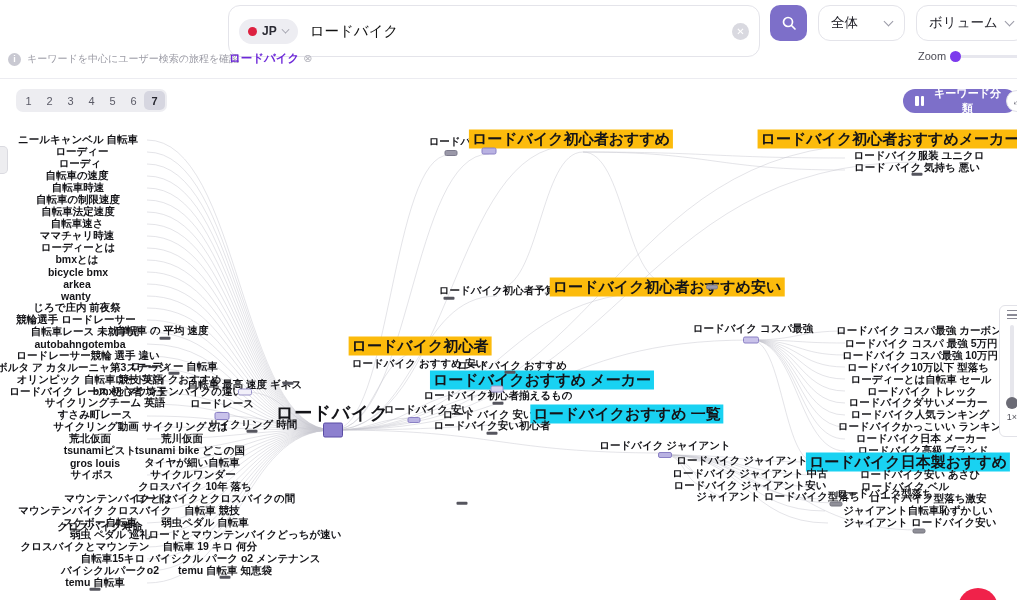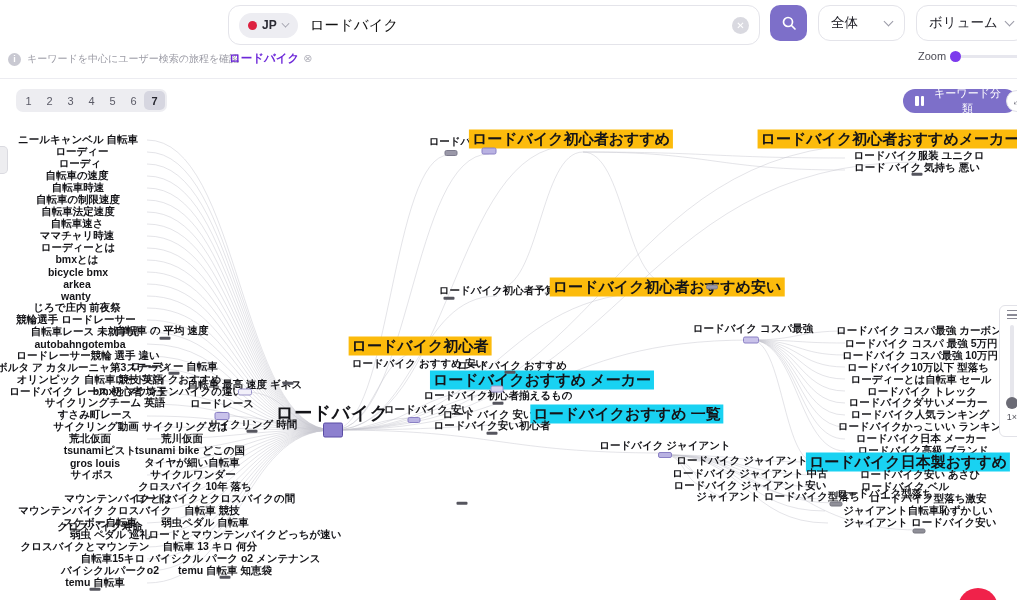--- a/index.html
+++ b/index.html
@@ -4,21 +4,21 @@
 <style>
   * { margin:0; padding:0; box-sizing:border-box; }
   html,body { font-family:"Liberation Sans","DejaVu Sans",sans-serif; background:#fff; }
   #app { position:relative; width:1017px; height:600px; overflow:hidden; background:#fff; }
 
   
   .ctrl { position:absolute; background:#fff; border:1px solid #e4e4ea; border-radius:12px; display:flex; align-items:center; }
   .chev { width:7px; height:7px; border-right:1.6px solid #9a9aa6; border-bottom:1.6px solid #9a9aa6; transform:rotate(45deg); margin-top:-3px; }
   #view-select { left:8px; top:5px; width:212px; height:36px; padding:0 12px; justify-content:space-between; }
   #view-select .lbl { font-size:13.5px; color:#1c1c24; display:flex; align-items:center; gap:7px; font-weight:500;}
-  #search-box { left:228px; top:5px; width:532px; height:40px; padding:0 10px; }
+  #search-box { left:228px; top:5px; width:532px; height:52px; padding:0 10px; }
   .region-pill { display:flex; align-items:center; gap:5px; background:#ededf2; border-radius:13px; height:25px; padding:0 9px; }
   .region-dot { width:9px; height:9px; border-radius:50%; background:#dd2140; }
   .region-lbl { font-size:12px; color:#2a2a33; font-weight:600; }
   #search-input { border:none; outline:none; flex:1; font-size:14.5px; color:#111; margin-left:12px; font-family:inherit; background:transparent; }
   .clear-btn { width:17px; height:17px; border-radius:50%; background:#d9d9e0; color:#fff; font-size:10px; display:flex; align-items:center; justify-content:center; }
   #search-btn { position:absolute; left:770px; top:5px; width:37px; height:36px; border-radius:10px; background:#7d6fc9; display:flex; align-items:center; justify-content:center; border:none; cursor:pointer; }
   #scope-select { left:818px; top:5px; width:87px; height:36px; padding:0 12px; justify-content:space-between; }
   #metric-select { left:916px; top:5px; width:110px; height:36px; padding:0 12px; justify-content:space-between; }
   .sel-lbl { font-size:13.5px; color:#1c1c24; }
 
@@ -32,21 +32,21 @@
   #zoom-ctl { position:absolute; left:918px; top:50px; display:flex; align-items:center; gap:6px; }
   .zoom-lbl { font-size:11px; color:#4b4b55; }
   .zoom-track { position:relative; width:70px; height:3px; background:#e7e7ee; border-radius:2px; }
   .zoom-knob { position:absolute; left:-2px; top:-4px; width:11px; height:11px; border-radius:50%; background:#7c3aed; }
   #topline { position:absolute; left:0; top:78px; width:1017px; height:1px; background:#ececf1; }
 
   
   #pager { position:absolute; left:16px; top:89px; height:23px; background:#ededf1; border-radius:7px; display:flex; align-items:center; padding:2px; }
   .page-btn { width:21px; height:19px; font-size:11px; color:#5a5a66; display:flex; align-items:center; justify-content:center; border-radius:5px; cursor:pointer; }
   .page-btn.active { background:#d6d6e0; color:#26262e; font-weight:700; }
-  #classify-btn { position:absolute; left:903px; top:89px; height:24px; border-radius:13px; background:#7d6fc9; color:#fff; display:flex; align-items:center; gap:6px; padding:0 12px; font-size:11px; font-weight:400; border:none; cursor:pointer; }
+  #classify-btn { position:absolute; left:903px; top:89px; height:24px; border-radius:13px; background:#7d6fc9; color:#fff; display:flex; align-items:center; gap:6px; padding:0 12px; font-size:11px; font-weight:700; border:none; cursor:pointer; }
   .cols-ic { display:flex; gap:2px; }
   .cols-ic i { width:3.5px; height:10px; background:#fff; border-radius:1px; display:block; }
   #mini-btn { position:absolute; left:1006px; top:90px; width:22px; height:22px; border-radius:50%; background:#fff; border:1px solid #e0e0e8; display:flex; align-items:center; justify-content:center; font-size:9px; color:#6b6b78; }
   #left-tab { position:absolute; left:0; top:146px; width:8px; height:28px; background:#ededf0; border:1px solid #dadae0; border-left:none; border-radius:0 5px 5px 0; }
 
   
   #graph-canvas { position:absolute; left:0; top:79px; width:1017px; height:521px; overflow:hidden; }
   #edges { position:absolute; left:0; top:-79px; width:1017px; height:600px; pointer-events:none; }
   .kw { position:absolute; transform:translate(-50%,-50%); white-space:nowrap; font-size:10.5px; font-weight:700; color:#141418; cursor:pointer; }
   .kw.hl-y { background:#fcbb0c; font-size:15px; padding:0 3px; font-weight:800; }
@@ -243,21 +243,21 @@
       <span class="kw" style="left: 195px; top: 408px;">クロスバイク 10年 落ち</span>
       <span class="kw" style="left: 118px; top: 420px;">マウンテンバイクとは</span>
       <span class="kw" style="left: 215px; top: 420px;">ロードバイクとクロスバイクの間</span>
       <span class="kw" style="left: 95px; top: 432px;">マウンテンバイク クロスバイク</span>
       <span class="kw" style="left: 212px; top: 432px;">自転車 競技</span>
       <span class="kw" style="left: 100px; top: 444px;">スケボー自転車</span>
       <span class="kw" style="left: 205px; top: 444px;">弱虫ペダル 自転車</span>
       <span class="kw" style="left: 110px; top: 456px;">弱虫 ペダル 巡礼</span>
       <span class="kw" style="left: 245px; top: 456px;">ロードとマウンテンバイクどっちが速い</span>
       <span class="kw" style="left: 85px; top: 468px;">クロスバイクとマウンテン</span>
-      <span class="kw" style="left: 210px; top: 468px;">自転車 13 キロ 何分</span>
+      <span class="kw" style="left: 210px; top: 468px;">自転車 19 キロ 何分</span>
       <span class="kw" style="left: 113px; top: 480px;">自転車15キロ</span>
       <span class="kw" style="left: 235px; top: 480px;">バイシクル パーク o2 メンテナンス</span>
       <span class="kw" style="left: 110px; top: 492px;">バイシクルパークo2</span>
       <span class="kw" style="left: 225px; top: 492px;">temu 自転車 知恵袋</span>
       <span class="kw" style="left: 95px; top: 504px;">temu 自転車</span>
       <span class="kw" style="left: 450px; top: 63px;">ロードバ</span>
       <span class="kw hl-y" style="left: 571px; top: 60px;">ロードバイク初心者おすすめ</span>
       <span class="kw hl-y" style="left: 890px; top: 60px;">ロードバイク初心者おすすめメーカー</span>
       <span class="kw" style="left: 919px; top: 77px;">ロードバイク服装 ユニクロ</span>
       <span class="kw" style="left: 917px; top: 89px;">ロード バイク 気持ち 悪い</span>

